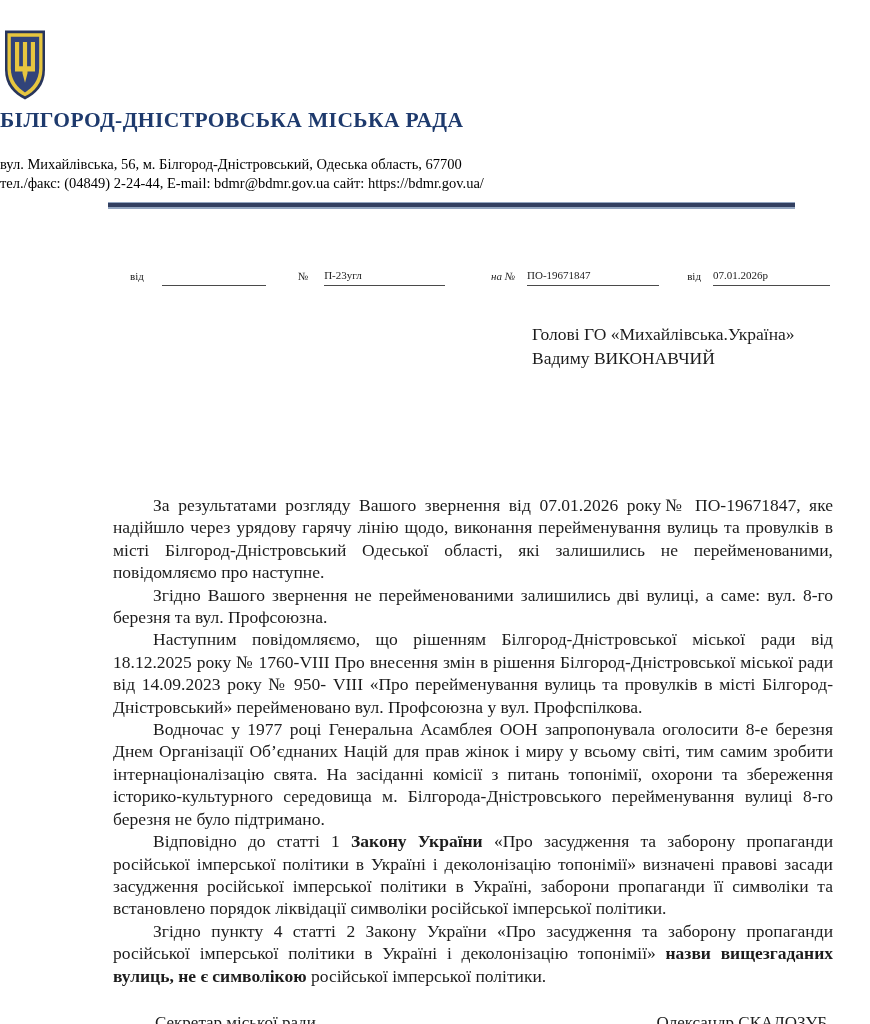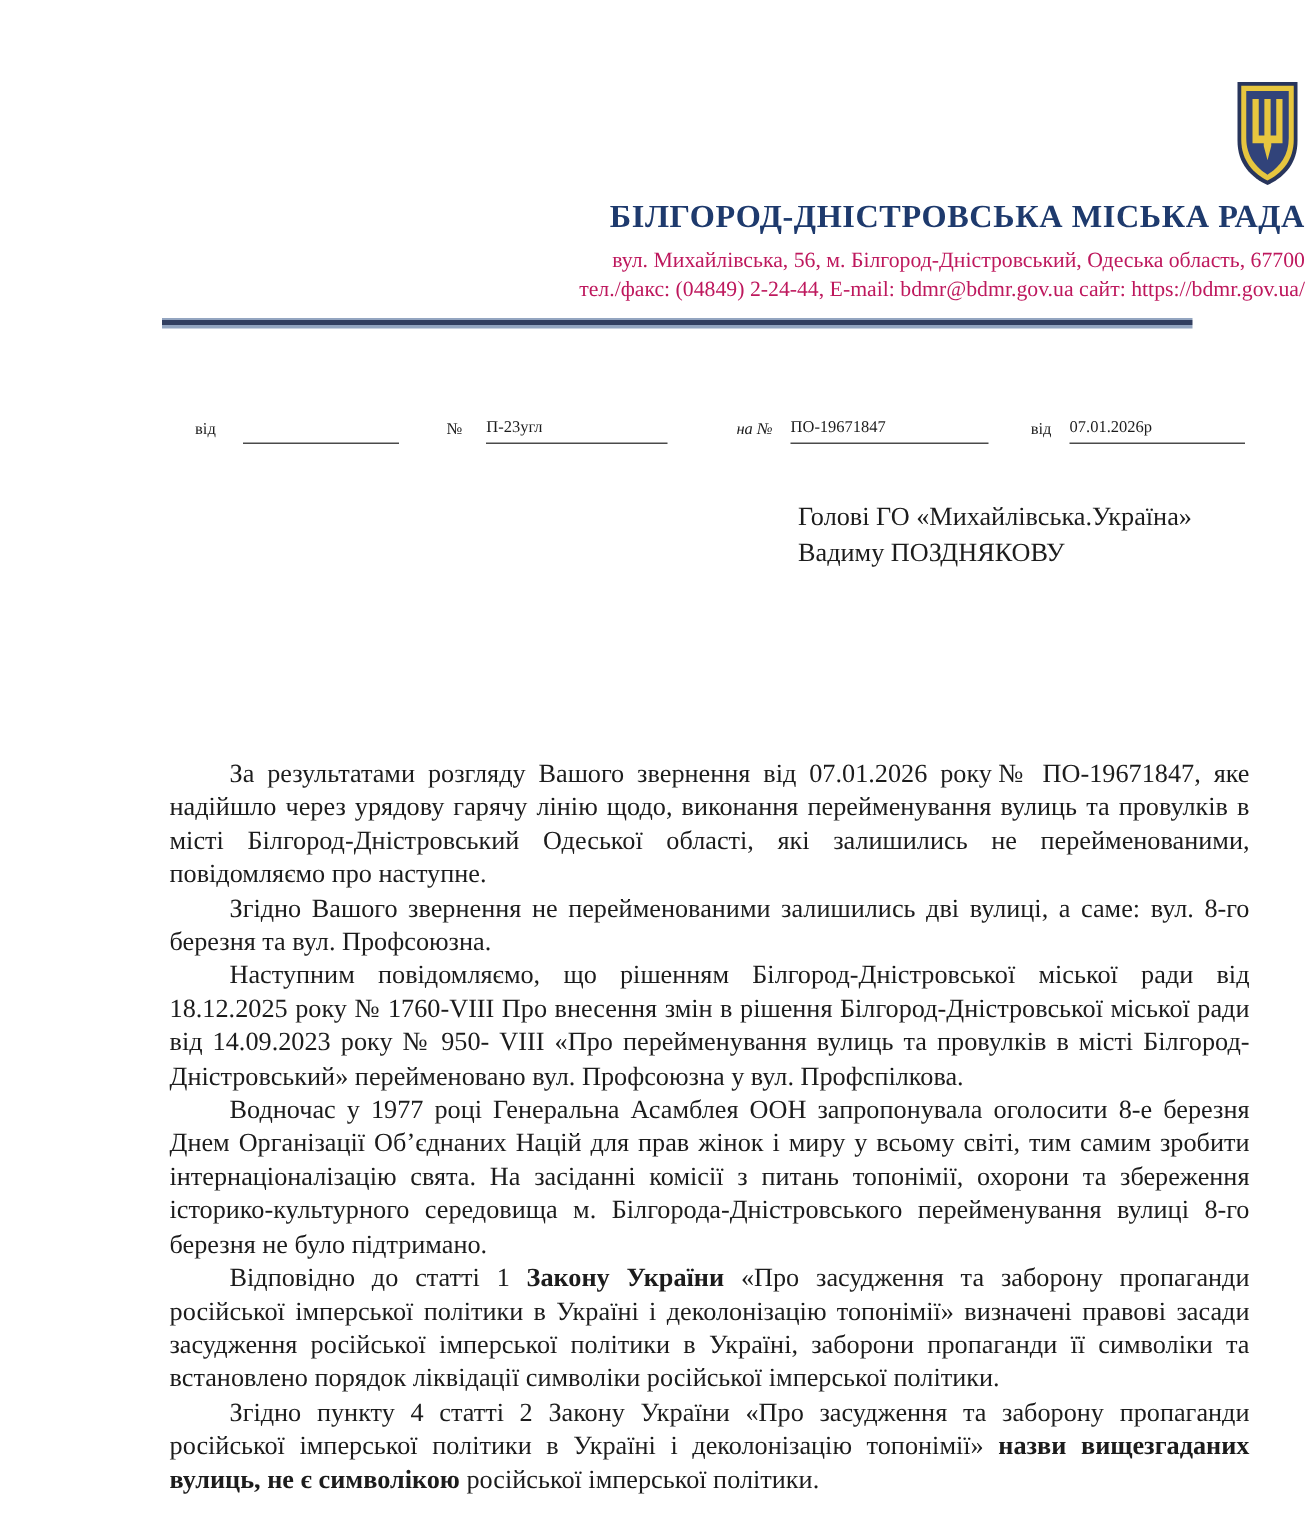--- a/index.html
+++ b/index.html
@@ -1,27 +1,27 @@
 <!DOCTYPE html>
 <html><head>
 <meta charset="utf-8">
 <style>
   html,body { margin:0; padding:0; }
   body {
     width:870px; height:1024px; background:#ffffff;
     font-family:"Liberation Serif", serif; color:#1c1c1c;
     overflow:hidden;
   }
-  .letterhead { text-align:right; padding-top:52px; }
+  .letterhead { text-align:left; padding-top:28px; }
   .emblem-wrap { line-height:0; margin-bottom:6px; }
   .org-name {
     color:#1e3a6d; font-weight:bold; font-size:21.5px; line-height:25px;
     letter-spacing:0.4px;
   }
-  .contacts { margin-top:8px; color:#be185d; font-size:14.5px; line-height:19px; }
+  .contacts { margin-top:22px; color:#000000; font-size:14.5px; line-height:19px; }
   .divider {
     margin:9px 0 0 108px; width:687px; height:7px;
     background:linear-gradient(to bottom,#93a5c0 0 1.5px,#323f60 1.5px 5px,#93a5c0 5px 7px);
   }
   .ref-row {
     margin:16px 40px 0 130px; display:flex; align-items:flex-end;
     font-size:11px; line-height:20px; white-space:nowrap;
   }
   .fill-line {
     display:inline-block; border-bottom:1.5px solid #4a4a4a;
@@ -68,21 +68,21 @@
     <span style="margin-left:32px;">№</span>
     <span class="fill-line" style="width:128px; margin-left:16px;">П-23угл</span>
     <span style="margin-left:46px;font-style:italic;">на №</span>
     <span class="fill-line" style="width:140px; margin-left:12px;">ПО-19671847</span>
     <span style="margin-left:28px;">від</span>
     <span class="fill-line" style="width:124px; margin-left:12px;margin-top:40px;">07.01.2026р</span>
   </div>
 
   <div class="addressee">
     <div>Голові ГО «Михайлівська.Україна»</div>
-    <div>Вадиму ПОЗДНЯКОВУ</div>
+    <div>Вадиму ВИКОНАВЧИЙ</div>
   </div>
 
   <div class="body-text">
     <p>За результатами розгляду Вашого звернення від 07.01.2026 року№ ПО-19671847, яке надійшло через урядову гарячу лінію щодо, виконання перейменування вулиць та провулків в місті Білгород-Дністровський Одеської області, які залишились не перейменованими, повідомляємо про наступне.</p>
     <p>Згідно Вашого звернення не перейменованими залишились дві вулиці, а саме: вул. 8-го березня та вул. Профсоюзна.</p>
     <p>Наступним повідомляємо, що рішенням Білгород-Дністровської міської ради від 18.12.2025 року № 1760-VIII Про внесення змін в рішення Білгород-Дністровської міської ради від 14.09.2023 року № 950- VIII «Про перейменування вулиць та провулків в місті Білгород-Дністровський» перейменовано вул. Профсоюзна у вул. Профспілкова.</p>
     <p>Водночас у 1977 році Генеральна Асамблея ООН запропонувала оголосити 8-е березня Днем Організації Об’єднаних Націй для прав жінок і миру у всьому світі, тим самим зробити інтернаціоналізацію свята. На засіданні комісії з питань топонімії, охорони та збереження історико-культурного середовища м. Білгорода-Дністровського перейменування вулиці 8-го березня не було підтримано.</p>
     <p><span>Відповідно до статті 1 </span><span class="b">Закону України</span><span> «Про засудження та заборону пропаганди російської імперської політики в Україні і деколонізацію топонімії» визначені правові засади засудження російської імперської політики в Україні, заборони пропаганди її символіки та встановлено порядок ліквідації символіки російської імперської політики.</span></p>
     <p><span>Згідно пункту 4 статті 2 Закону України «Про засудження та заборону пропаганди російської імперської політики в Україні і деколонізацію топонімії» </span><span class="b">назви вищезгаданих вулиць, не є символікою</span><span> російської імперської політики.</span></p>
   </div>

